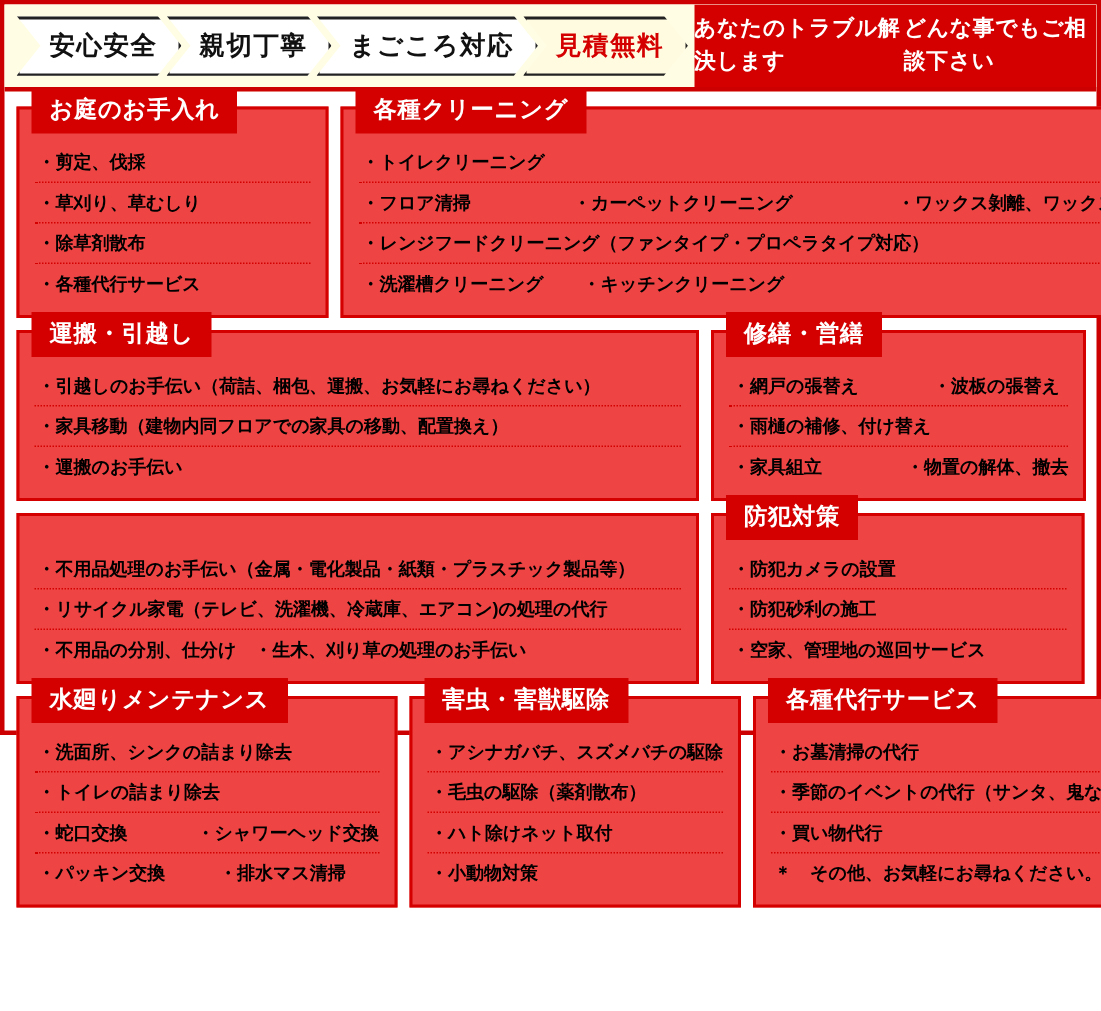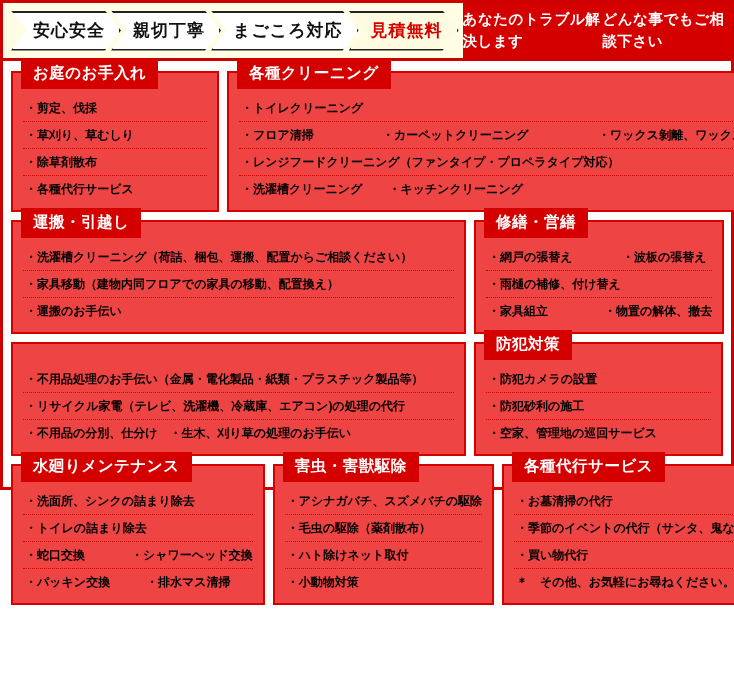--- a/index.html
+++ b/index.html
@@ -189,21 +189,21 @@
             </span>
           </li>
         </ul>
       </div>
     </div>
 
     <div class="row">
       <div class="card w-move">
         <div class="card-title">運搬・引越し</div>
         <ul>
-          <li>・洗濯槽クリーニング（荷詰、梱包、運搬、配置からご相談ください）</li>
+          <li>・引越しのお手伝い（荷詰、梱包、運搬、お気軽にお尋ねください）</li>
           <li>・家具移動（建物内同フロアでの家具の移動、配置換え）</li>
           <li>・運搬のお手伝い</li>
         </ul>
       </div>
 
       <div class="card w-repair">
         <div class="card-title">修繕・営繕</div>
         <ul>
           <li>
             <span class="li-cols">

